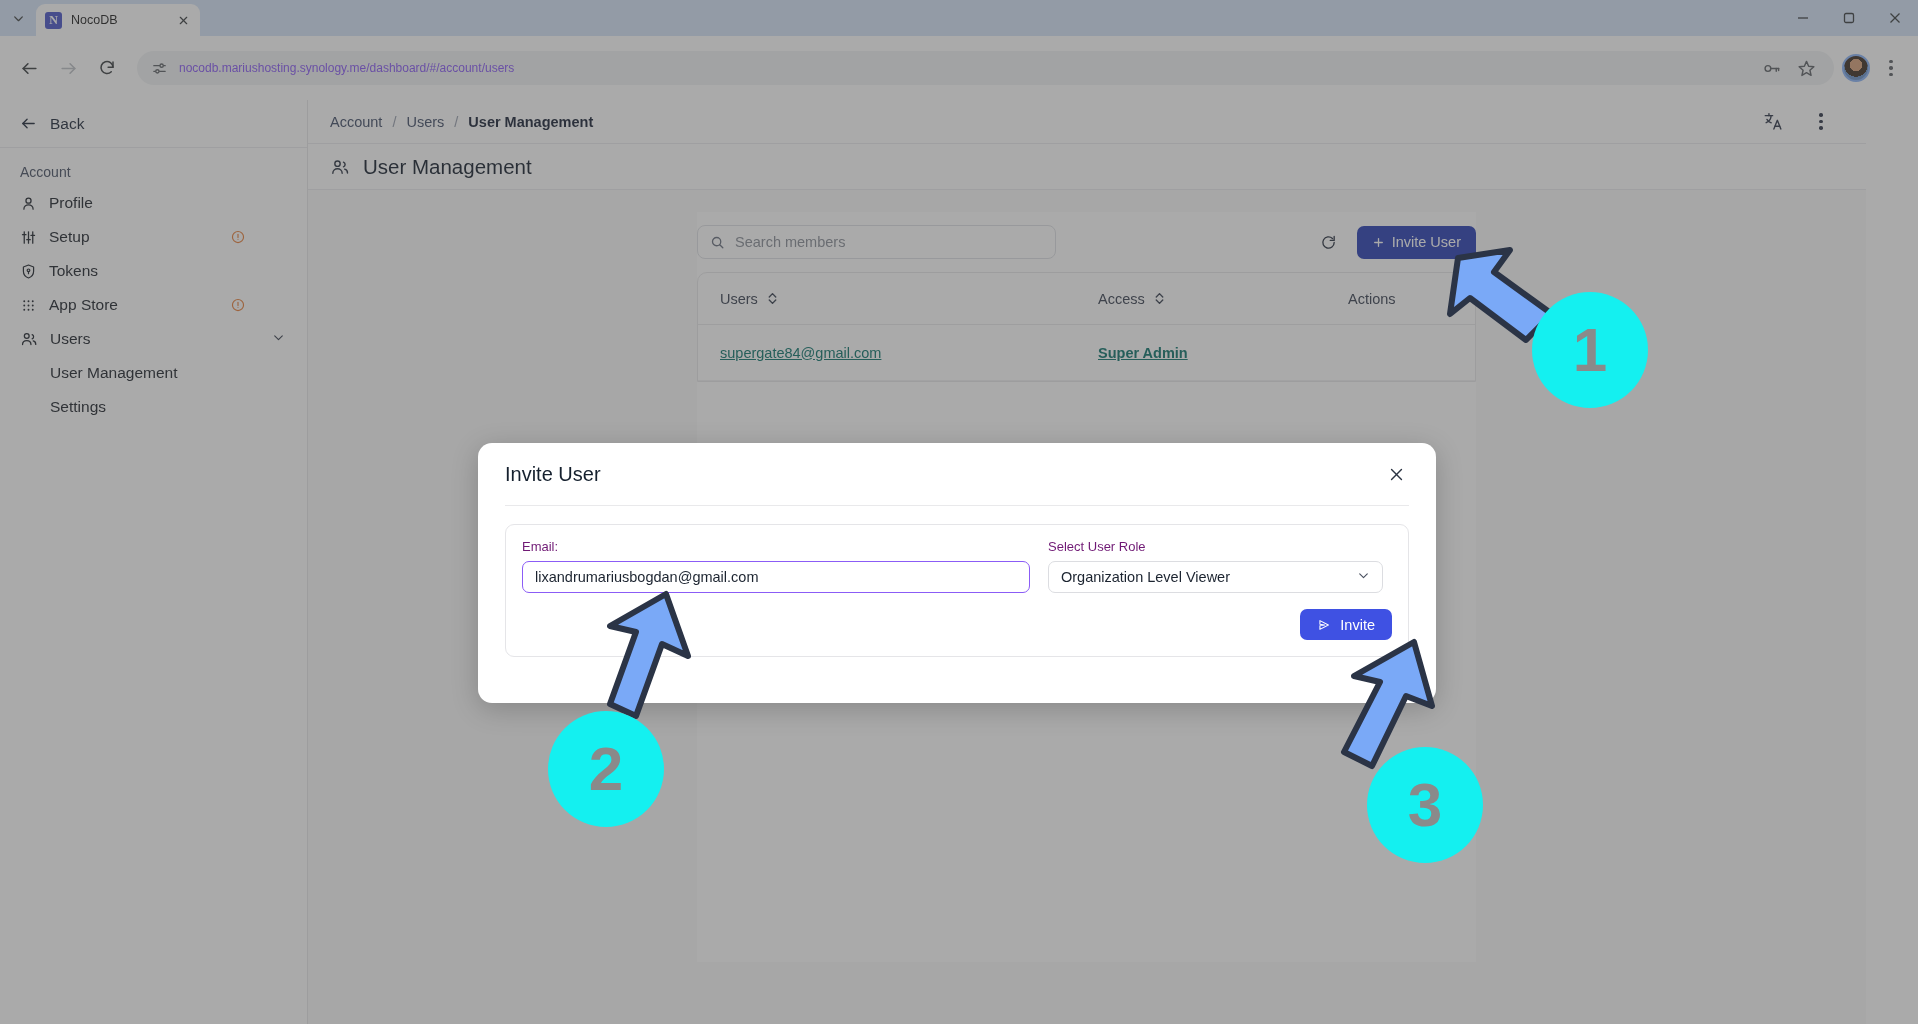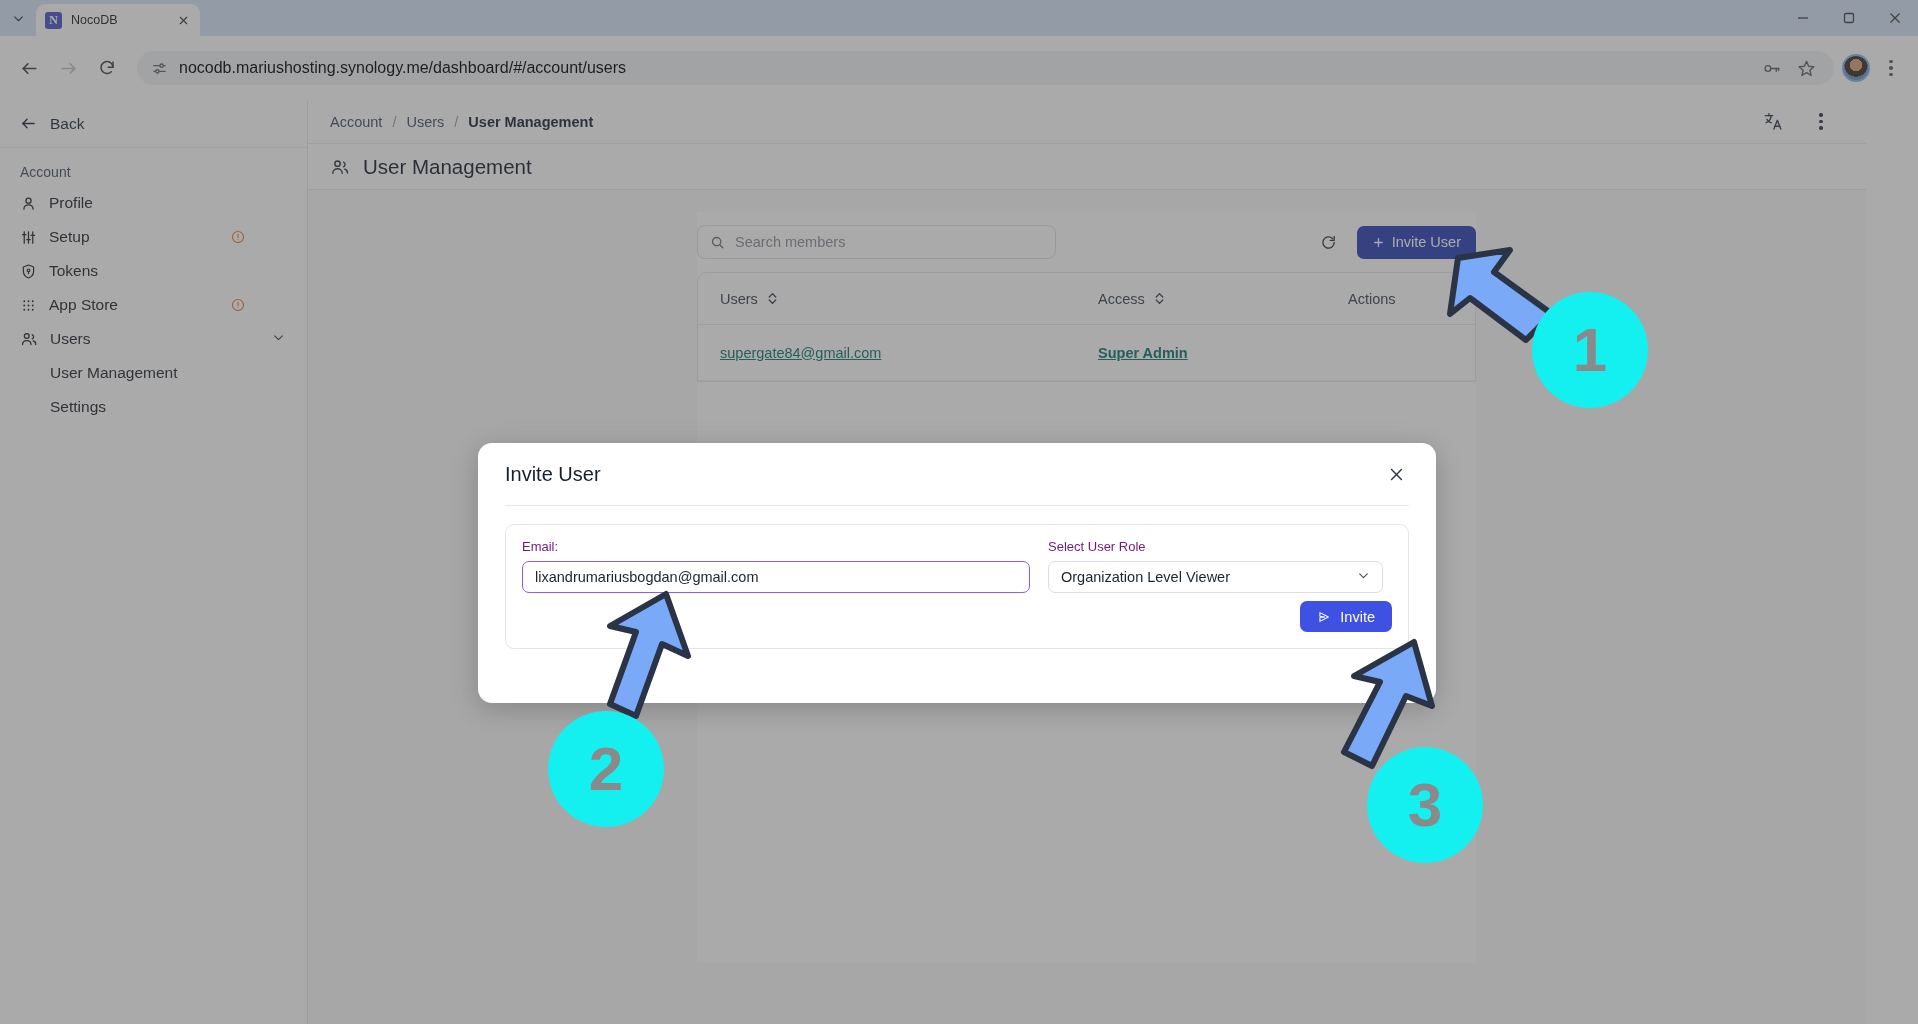--- a/index.html
+++ b/index.html
@@ -47,21 +47,21 @@
   }
   .nav-btn {
     width: 34px; height: 34px; border-radius: 50%;
     display: flex; align-items: center; justify-content: center; margin-right: 5px;
   }
   .omnibox {
     flex: 1; height: 34px; background: #f1f3f4; border-radius: 18px;
     display: flex; align-items: center; padding: 0 14px; gap: 11px;
     margin: 0 8px;
   }
-  .omnibox-url { font-size: 16px; color: #000000; white-space: nowrap; }
+  .omnibox-url { font-size: 12px; color: #8b5cf6; white-space: nowrap; }
   .omni-right { display: flex; align-items: center; gap: 16px; margin-left: auto; padding-right: 4px; }
   .toolbar-right { display: flex; align-items: center; gap: 6px; }
   .avatar-btn {
     width: 28px; height: 28px; border-radius: 50%;
     background: radial-gradient(circle at 50% 38%, #d8a07a 0 32%, #3e3026 33% 60%, #6a93c8 61%);
     border: 2px solid #8ab4f8;
   }
   .kebab { width: 30px; height: 34px; display:flex; flex-direction:column; align-items:center; justify-content:center; gap:3px; }
   .kebab i { width: 3.5px; height: 3.5px; border-radius: 50%; background: #5f6368; display:block; }
 
@@ -178,21 +178,21 @@
     height: 32px; border: 1px solid #8b5cf6; border-radius: 7px;
     display: flex; align-items: center; padding: 0 12px;
     font-size: 14.5px; color: #1c2430; background: #fff;
   }
   .field-select {
     height: 32px; border: 1px solid #dcdde1; border-radius: 7px;
     display: flex; align-items: center; padding: 0 12px;
     font-size: 14.5px; color: #1c2430; background: #fff;
   }
   .field-select .chev { margin-left: auto; }
-  .invite-row { display: flex; justify-content: flex-end; margin-top: 8px; }
+  .invite-row { display: flex; justify-content: flex-end; margin-top: 16px; }
   .invite-submit {
     height: 31px; background: #3f51e3; color: #fff; border-radius: 7px;
     display: flex; align-items: center; gap: 9px; padding: 0 17px;
     font-size: 14.5px;
   }
   .badge {
     position: absolute; border-radius: 50%; background: #14f0f0;
     display: flex; align-items: center; justify-content: center;
     color: #8a8a8a; font-weight: 700; line-height: 1; z-index: 95;
     font-family: "Liberation Sans", sans-serif;

